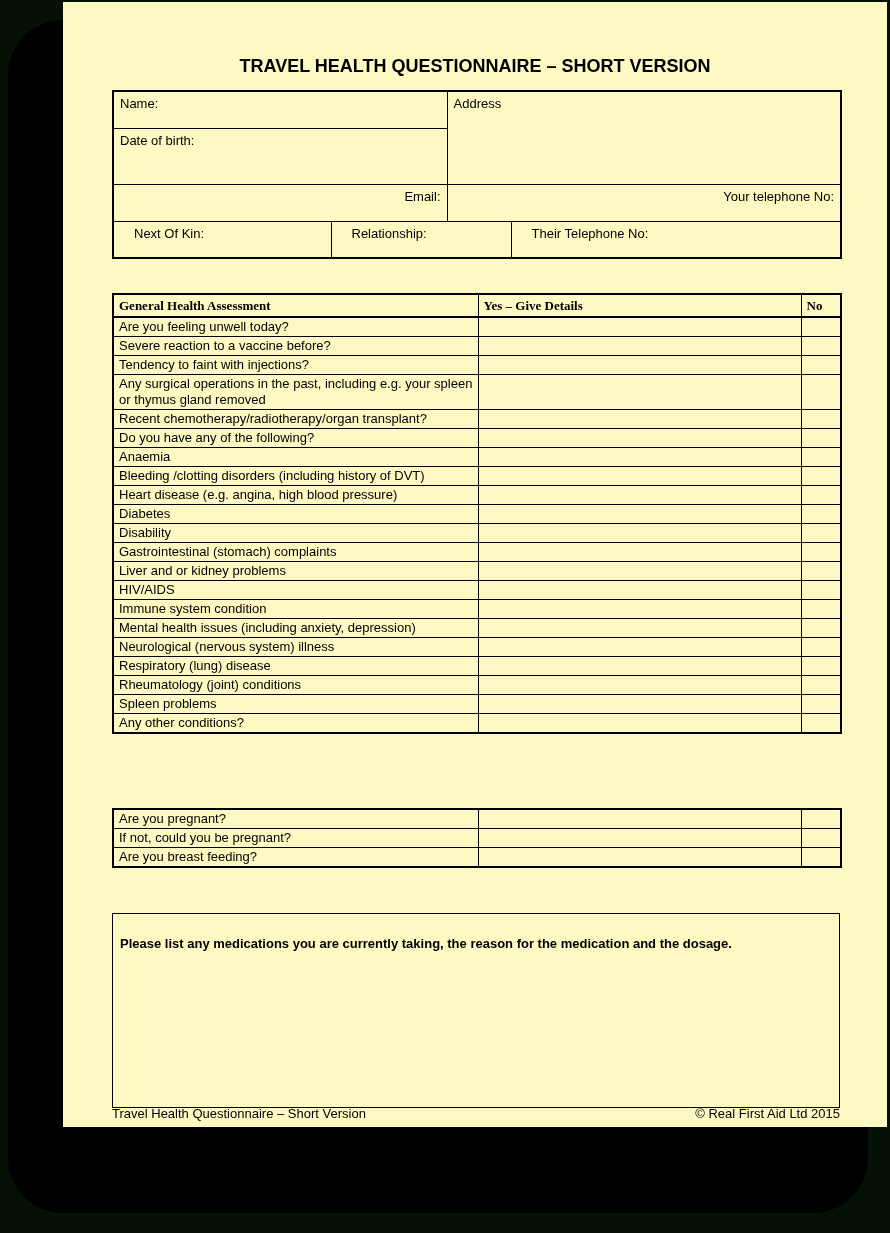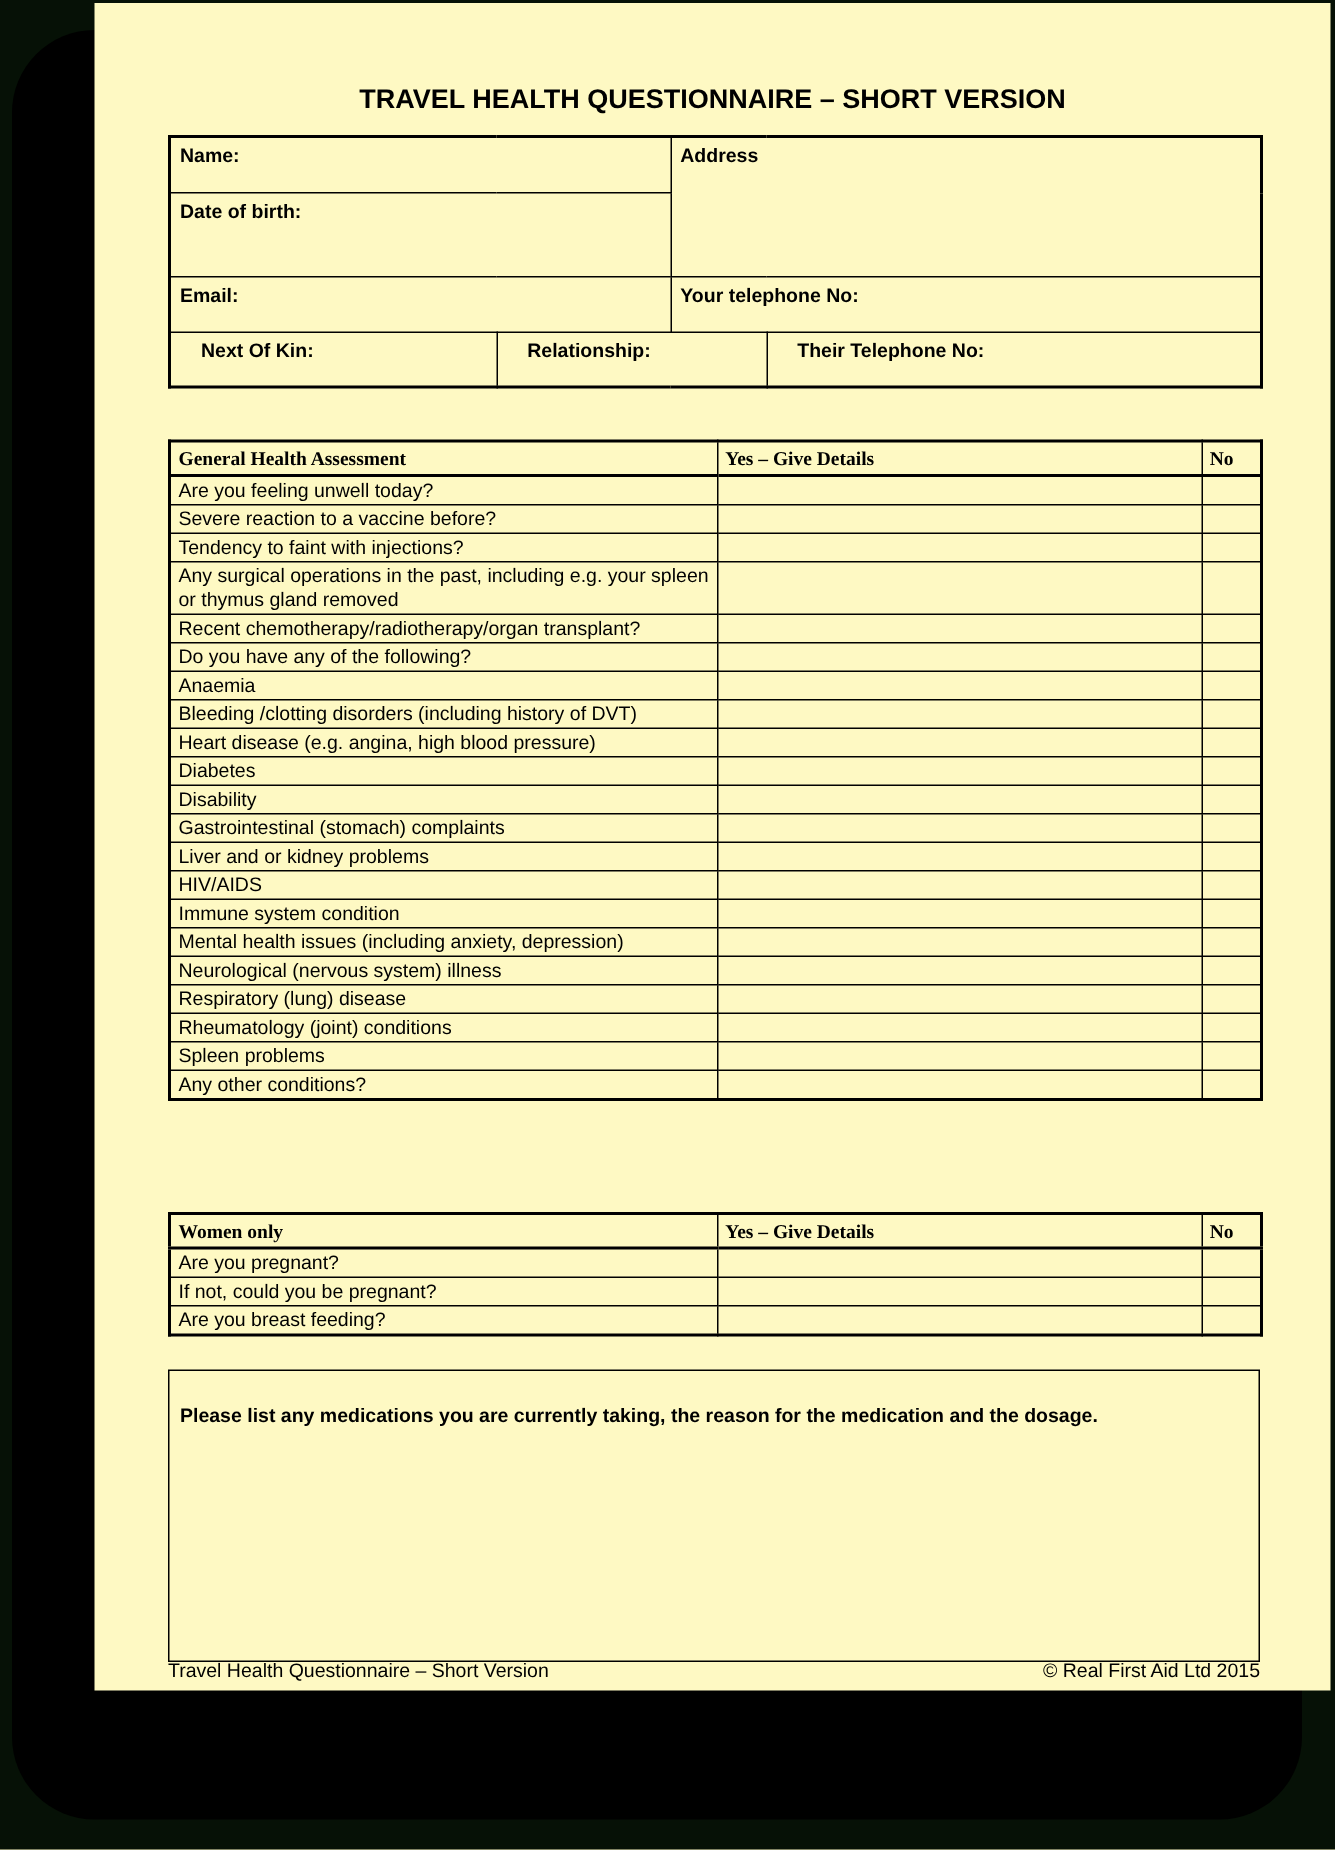--- a/index.html
+++ b/index.html
@@ -53,24 +53,24 @@
     width: 728px;
     border: 2px solid #000;
   }
   .form-table td, .form-table th {
     border: 1px solid #000;
     vertical-align: top;
     overflow: hidden;
   }
   
   .contact-table { top: 88px; }
-  .contact-table td { padding: 4px 6px; font-weight: bold; }
+  .contact-table td { padding: 4px 6px; }
   .r1 td { height: 28px; }
   .r2 td { height: 47px; }
-  .r3 td { height: 28px; }
+  .r3 td { height: 28px; text-align: right; }
   .r4 td { height: 27px; padding-left: 20px; }
   
   .qa-table th {
     text-align: left;
     font-weight: bold;
     padding: 2px 5px;
     height: 17px;
     border-bottom: 2px solid #000;
     vertical-align: middle;
     font-family: Liberation Serif, serif;
@@ -262,25 +262,20 @@
   </tbody>
     </table>
 
   <table class="form-table qa-table women-table">
     <colgroup>
       <col style="width:365px">
         <col style="width:323px">
         <col style="width:40px">
     </colgroup>
     <tbody>
-        <tr>
-      <th>Women only</th>
-      <th>Yes – Give Details</th>
-      <th>No</th>
-    </tr>
     <tr>
           <td>Are you pregnant?</td>
           <td></td>
           <td></td>
         </tr>
     <tr>
           <td>If not, could you be pregnant?</td>
           <td></td>
           <td></td>
         </tr>

